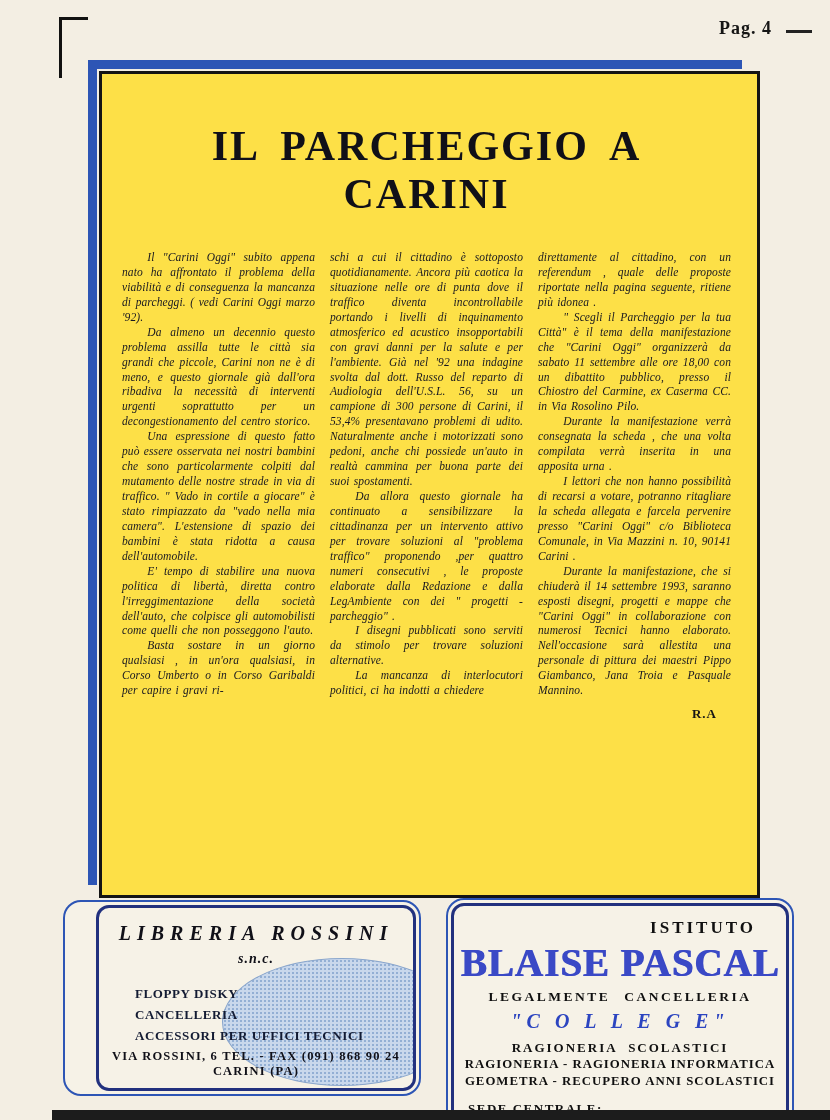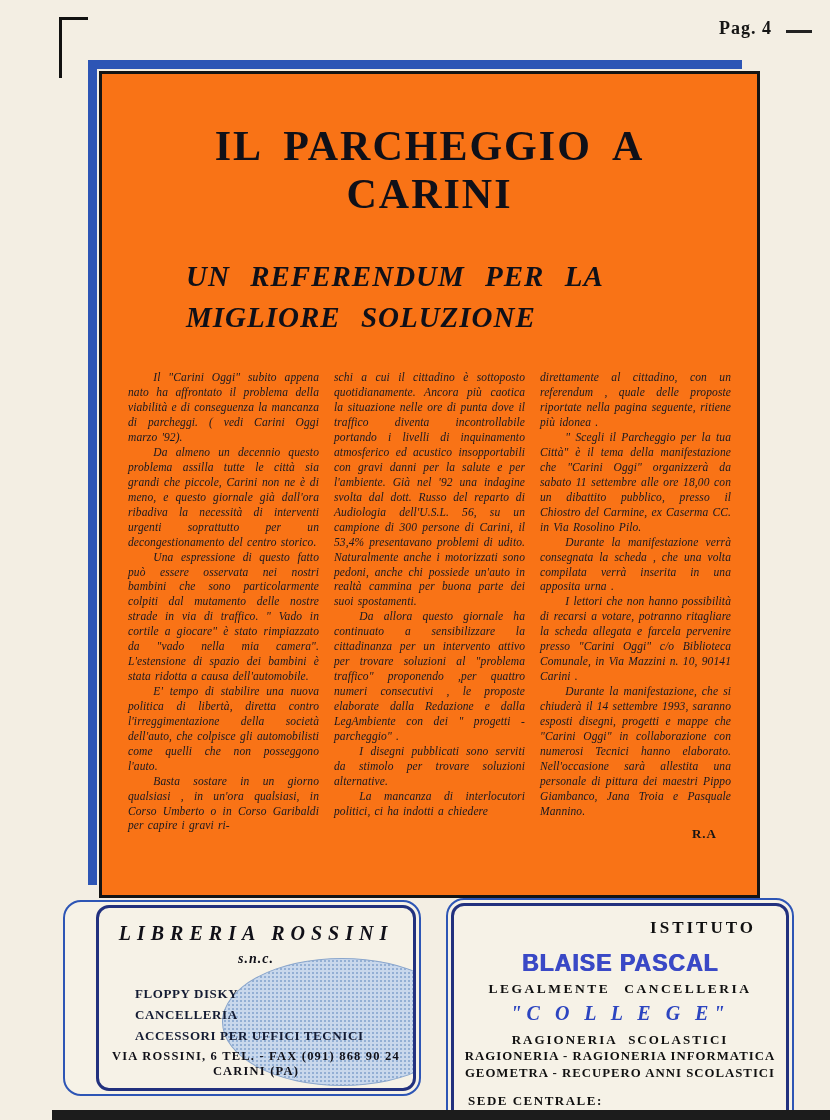--- a/index.html
+++ b/index.html
@@ -33,22 +33,22 @@
   }
 
   
   .article-frame{position:absolute;left:88px;top:60px;width:672px;height:838px;}
   .blue-l{
     position:absolute;left:0;top:0;right:18px;bottom:13px;
     border-top:9px solid #2d55b5;border-left:9px solid #2d55b5;
   }
   .article-box{
     position:absolute;left:11px;top:11px;right:0;bottom:0;
-    border:3px solid #141414;background:#f97316;
-    padding:28px 26px 8px 26px;box-sizing:border-box;
+    border:3px solid #141414;background:#fde047;
+    padding:28px 26px 8px 20px;box-sizing:border-box;
   }
   .article-title{
     margin-top:20px;text-align:center;
     font-weight:bold;font-size:42px;letter-spacing:2px;word-spacing:10px;
     color:#101018;
   }
   .article-subtitle{
     margin:38px 0 0 58px;
     font-weight:bold;font-style:italic;
     font-size:29px;line-height:1.42;letter-spacing:1px;word-spacing:12px;
@@ -110,23 +110,23 @@
     position:absolute;left:0;right:0;bottom:9px;z-index:2;
     text-align:center;font-size:12.5px;letter-spacing:1.2px;font-weight:700;
     color:#101018;
   }
 
   .pas-istituto{
     margin:12px 30px 0 0;text-align:right;
     font-weight:bold;font-size:17px;letter-spacing:3px;color:#101010;
   }
   .pas-name{
-    margin-top:12px;text-align:center;
-    font-family:Liberation Sans, sans-serif;
-    font-weight:bold;font-size:23px;letter-spacing:1px;
+    margin-top:2px;text-align:center;
+    font-family:Liberation Serif, serif;
+    font-weight:bold;font-size:39px;letter-spacing:1px;
     color:#3a49c6;
     text-shadow:1px 0 0 #3a49c6;
   }
   .pas-recognized{
     margin-top:4px;text-align:center;
     font-weight:bold;font-size:13.5px;letter-spacing:2.5px;word-spacing:8px;color:#101010;
   }
   .pas-college{
     margin-top:5px;text-align:center;
     font-weight:bold;font-style:italic;font-size:20px;letter-spacing:5px;
@@ -154,24 +154,20 @@
 <div class="page">
 
   <div class="corner-bracket"></div>
   <div class="page-number">Pag. 4</div>
   <div class="header-rule"></div>
 
   <div class="article-frame">
     <div class="blue-l"></div>
     <div class="article-box">
       <h1 class="article-title">IL PARCHEGGIO A CARINI</h1>
-      <div class="article-subtitle">
-        <div>UN REFERENDUM PER LA</div>
-        <div>MIGLIORE SOLUZIONE</div>
-      </div>
       <div class="columns">
         <div class="col">
           <p>Il "Carini Oggi" subito appena nato ha affrontato il problema della viabilità e di conseguenza la mancanza di parcheggi. ( vedi Carini Oggi  marzo '92).</p>
           <p>Da almeno un decennio questo problema assilla tutte le città sia grandi che piccole, Carini non ne è di meno,  e questo giornale  già dall'ora  ribadiva la necessità di interventi  urgenti soprattutto  per un decongestionamento del centro storico.</p>
           <p>Una espressione di questo fatto può essere osservata nei nostri bambini che sono particolarmente colpiti dal  mutamento delle nostre strade in via di traffico. " Vado in cortile a giocare" è stato rimpiazzato da  "vado nella mia camera". L'estensione di spazio dei  bambini è stata ridotta a causa dell'automobile.</p>
           <p>E' tempo di stabilire una nuova politica di libertà, diretta contro l'irreggimentazione della società dell'auto, che colpisce gli automobilisti come quelli che non posseggono l'auto.</p>
           <p>Basta sostare in un giorno qualsiasi , in un'ora qualsiasi, in Corso Umberto o in Corso Garibaldi per capire i gravi ri-</p>
         </div>
         <div class="col">
           <p class="cont">schi a cui  il cittadino è sottoposto quotidianamente.  Ancora più caotica la situazione nelle ore di punta dove il traffico diventa incontrollabile portando i livelli di inquinamento atmosferico ed acustico insopportabili con gravi danni per la salute e per l'ambiente. Già nel '92 una indagine svolta dal dott. Russo del reparto di Audiologia dell'U.S.L. 56, su un campione di 300 persone di Carini,  il 53,4% presentavano problemi di udito. Naturalmente anche i motorizzati sono pedoni, anche chi possiede un'auto in realtà cammina per buona parte dei suoi spostamenti.</p>

